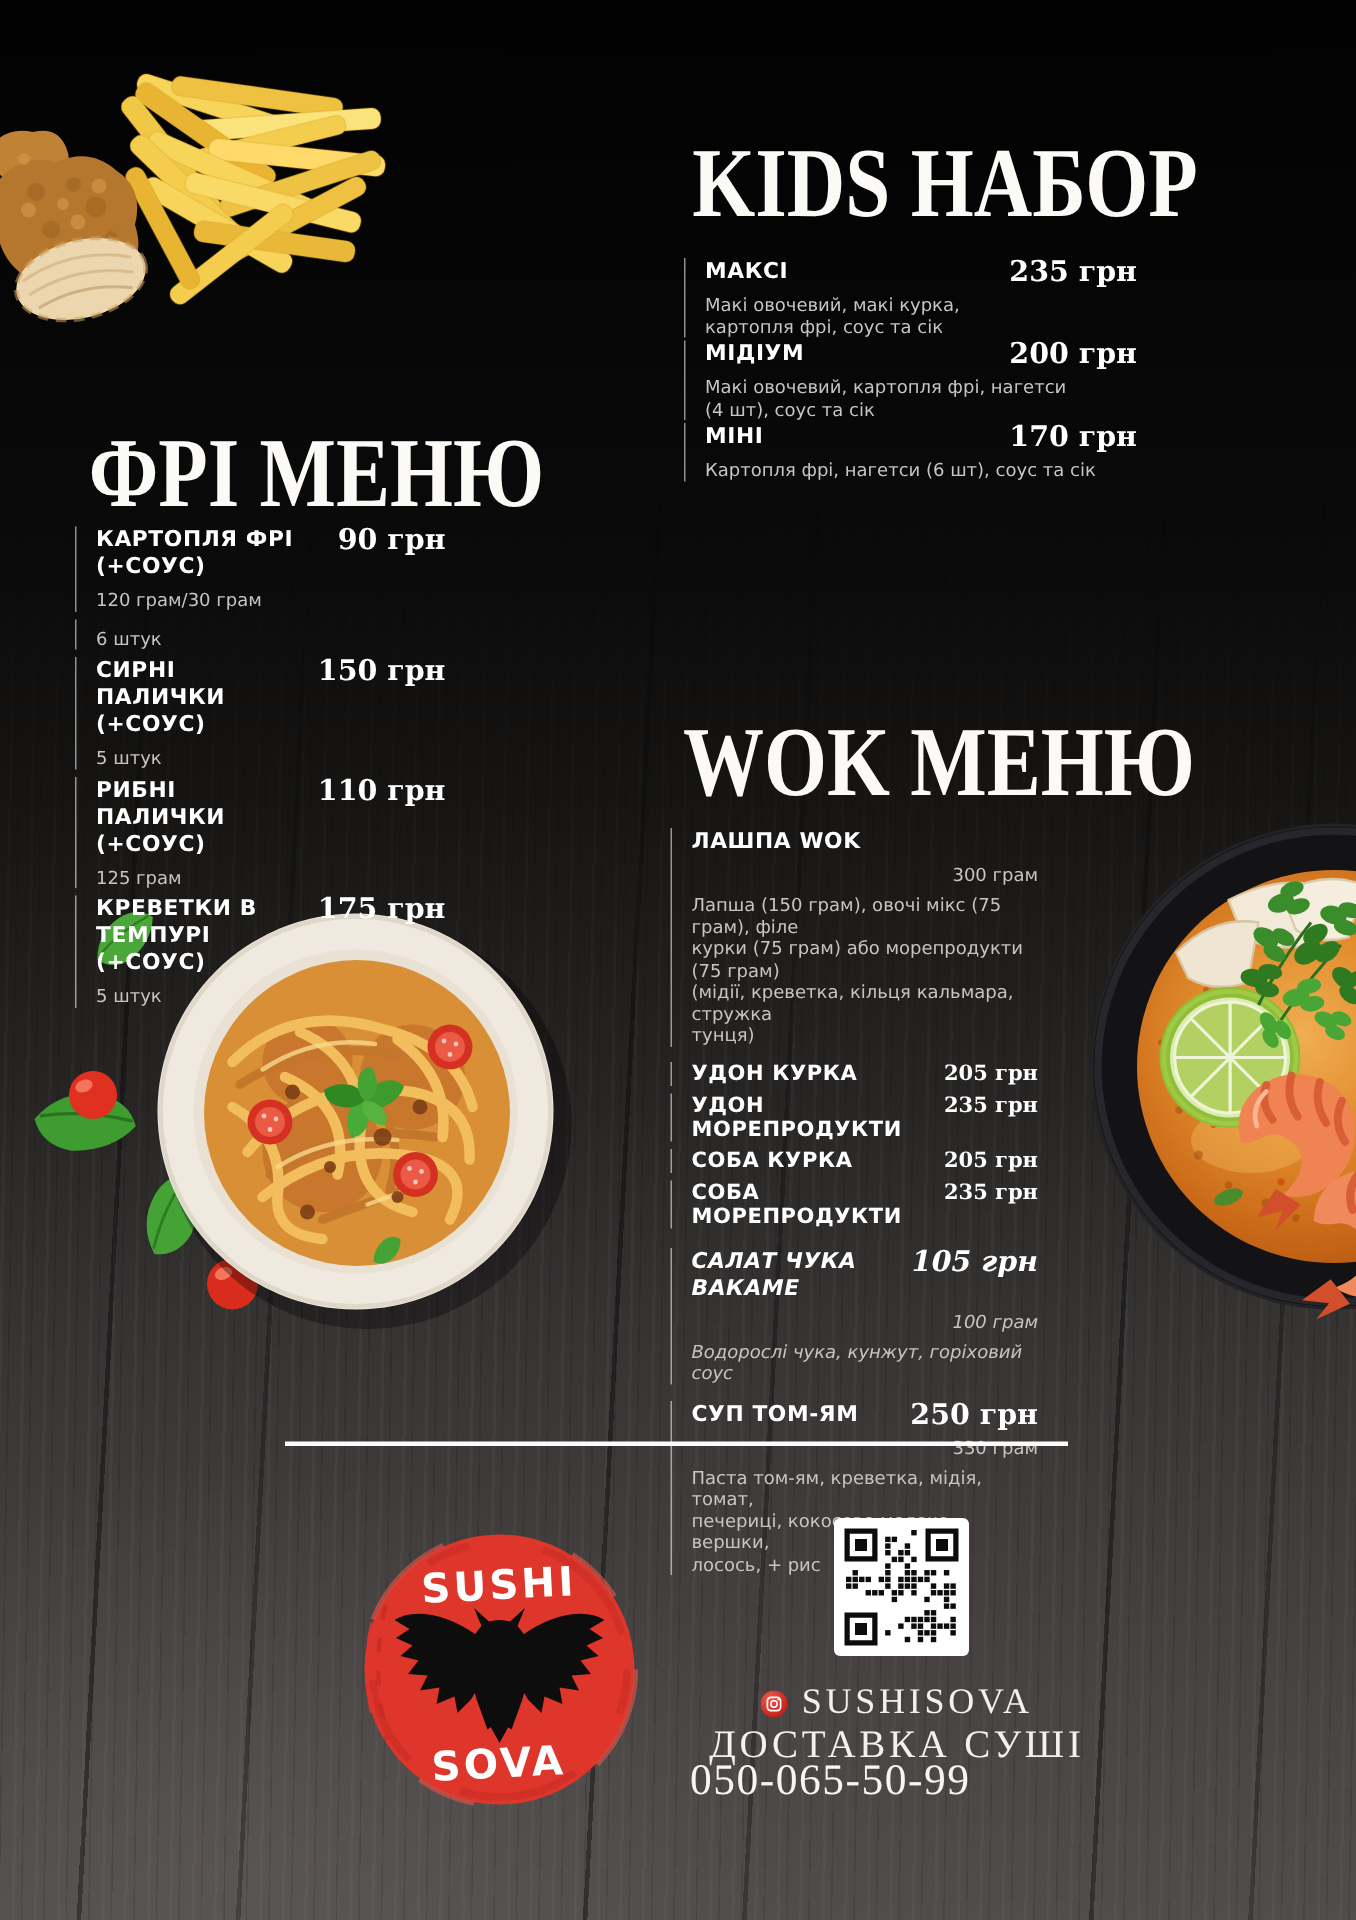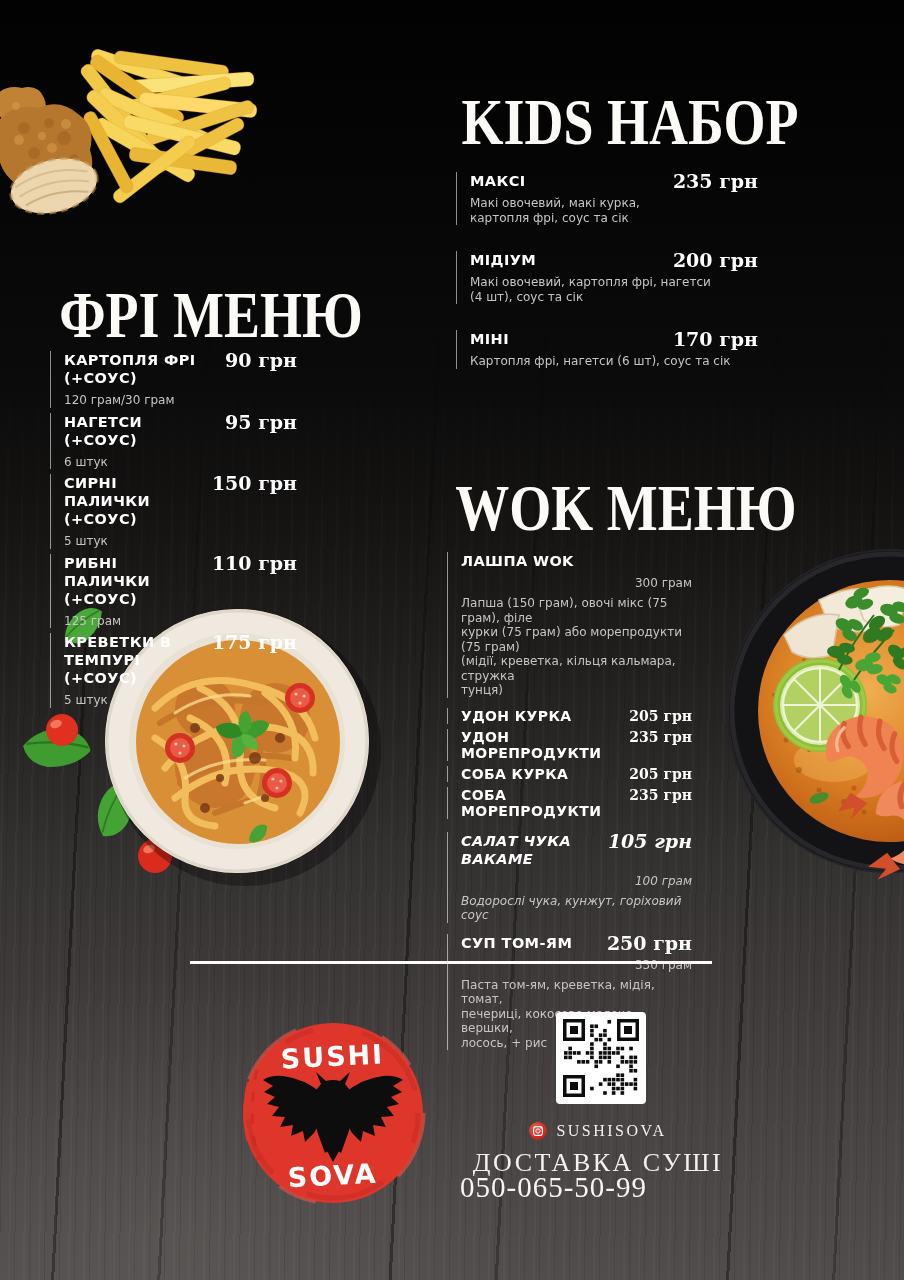--- a/index.html
+++ b/index.html
@@ -26,42 +26,42 @@
   .menu-title{
     position:absolute;text-align:center;color:#fbfaf7;
     font-family:"Liberation Serif",serif;font-weight:700;font-size:54px;line-height:64px;
     transform:scaleY(1.22);transform-origin:50% 0;letter-spacing:0;white-space:nowrap;z-index:3;
   }
   #kids-title{left:450px;top:83px;width:360px;}
   #fri-title{left:44px;top:276px;width:334px;}
   #wok-title{left:446px;top:469px;width:360px;}
   
   .m-col{position:absolute;display:flex;flex-direction:column;z-index:3;}
-  #kids-items{left:456px;top:172px;width:302px;gap:26px;}
+  #kids-items{left:456px;top:172px;width:302px;gap:2px;}
   #fri-items{left:50px;top:351px;width:247px;gap:5px;}
   #wok-items{left:447px;top:552px;width:245px;}
   .mi{border-left:1px solid rgba(255,255,255,.55);padding-left:13px;}
   .mi-row{display:flex;justify-content:space-between;align-items:flex-start;}
   .mi-name{font-weight:700;font-size:14.5px;line-height:18px;letter-spacing:.4px;color:#fff;}
   .mi-price{font-family:"DejaVu Serif",serif;font-weight:700;font-size:19px;line-height:18px;color:#fff;white-space:nowrap;margin-left:8px;}
   .mi-weight{font-size:12px;line-height:14px;color:#c7c5c2;margin-top:6px;text-align:right;}
   .mi-desc{font-size:12px;line-height:14.5px;color:#c7c5c2;margin-top:6px;white-space:pre-line;}
   
   .mi.lashpa{margin-bottom:10px;}
   .mi.simple{margin-bottom:5px;}
   .mi.simple .mi-name{font-size:14px;line-height:16px;}
   .mi.simple .mi-price{font-size:14px;line-height:16px;}
   .mi.salat{margin-top:8px;margin-bottom:11px;font-style:italic;}
   
   #divider{left:190px;top:961px;width:522px;height:3px;background:#fdfdfd;z-index:3;}
   #logo{left:237px;top:1010px;z-index:3;}
   .logo-word{font-family:"DejaVu Sans",sans-serif;font-weight:700;font-size:27px;letter-spacing:2px;fill:#fff;}
   #qr{left:556px;top:1012px;z-index:3;}
   #insta-row{left:460px;top:1122px;width:276px;display:flex;justify-content:center;align-items:center;gap:9px;z-index:3;}
-  #insta-handle{font-family:"Liberation Serif",serif;font-size:16px;letter-spacing:2.5px;color:#f3f1ee;text-align:center;}
+  #insta-handle{font-family:"Liberation Serif",serif;font-size:24px;letter-spacing:2.5px;color:#f3f1ee;text-align:center;}
   #tagline{left:460px;top:1148px;width:276px;text-align:center;font-family:Liberation Serif, serif;font-size:26px;letter-spacing:2.5px;color:#f3f1ee;z-index:3;}
   #phone{left:460px;top:1171px;width:276px;font-family:"Liberation Serif",serif;font-size:29px;letter-spacing:1px;color:#f7f5f2;z-index:3;}
   .photo{z-index:2;}
 </style>
 </head>
 <body>
 
 <div id="poster">
 
   <svg class="abs photo" style="left:-6px;top:28px" width="270" height="195" viewBox="0 0 270 195">
@@ -139,24 +139,20 @@
   <div class="menu-title" id="fri-title">ФРІ МЕНЮ</div>
   <div class="m-col" id="fri-items">
     <div class="mi">
       <div class="mi-row">
         <span class="mi-name">КАРТОПЛЯ ФРІ (+СОУС)</span>
         <span class="mi-price">90 грн</span>
       </div>
       <div class="mi-desc">120 грам/30 грам</div>
     </div>
     <div class="mi">
-      <div class="mi-row">
-        <span class="mi-name">НАГЕТСИ (+СОУС)</span>
-        <span class="mi-price">95 грн</span>
-      </div>
       <div class="mi-desc">6 штук</div>
     </div>
     <div class="mi">
       <div class="mi-row">
         <span class="mi-name">СИРНІ ПАЛИЧКИ (+СОУС)</span>
         <span class="mi-price">150 грн</span>
       </div>
       <div class="mi-desc">5 штук</div>
     </div>
     <div class="mi">

